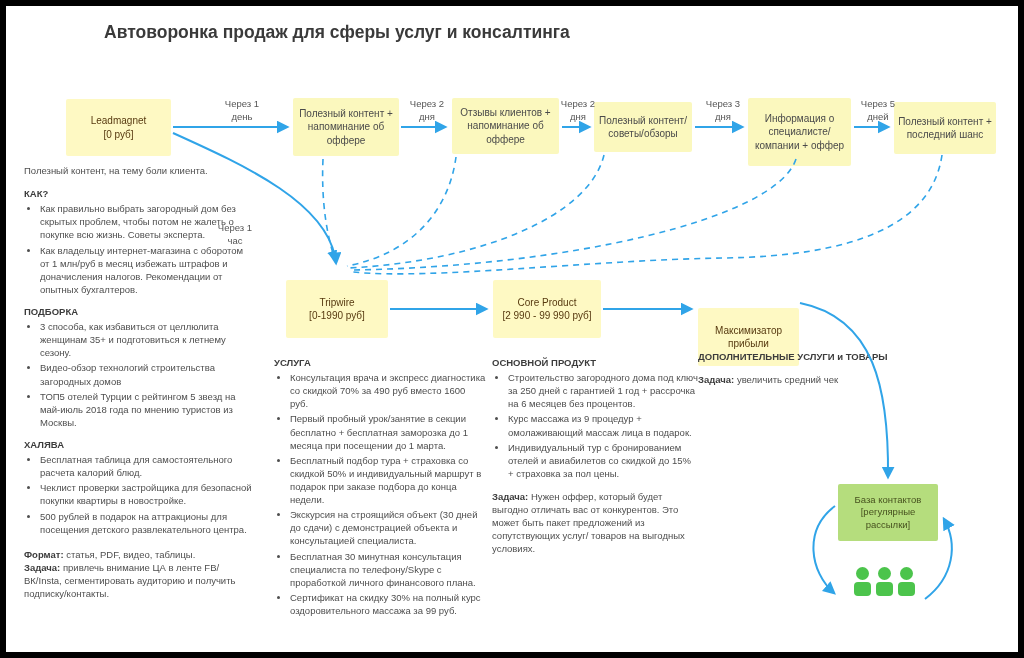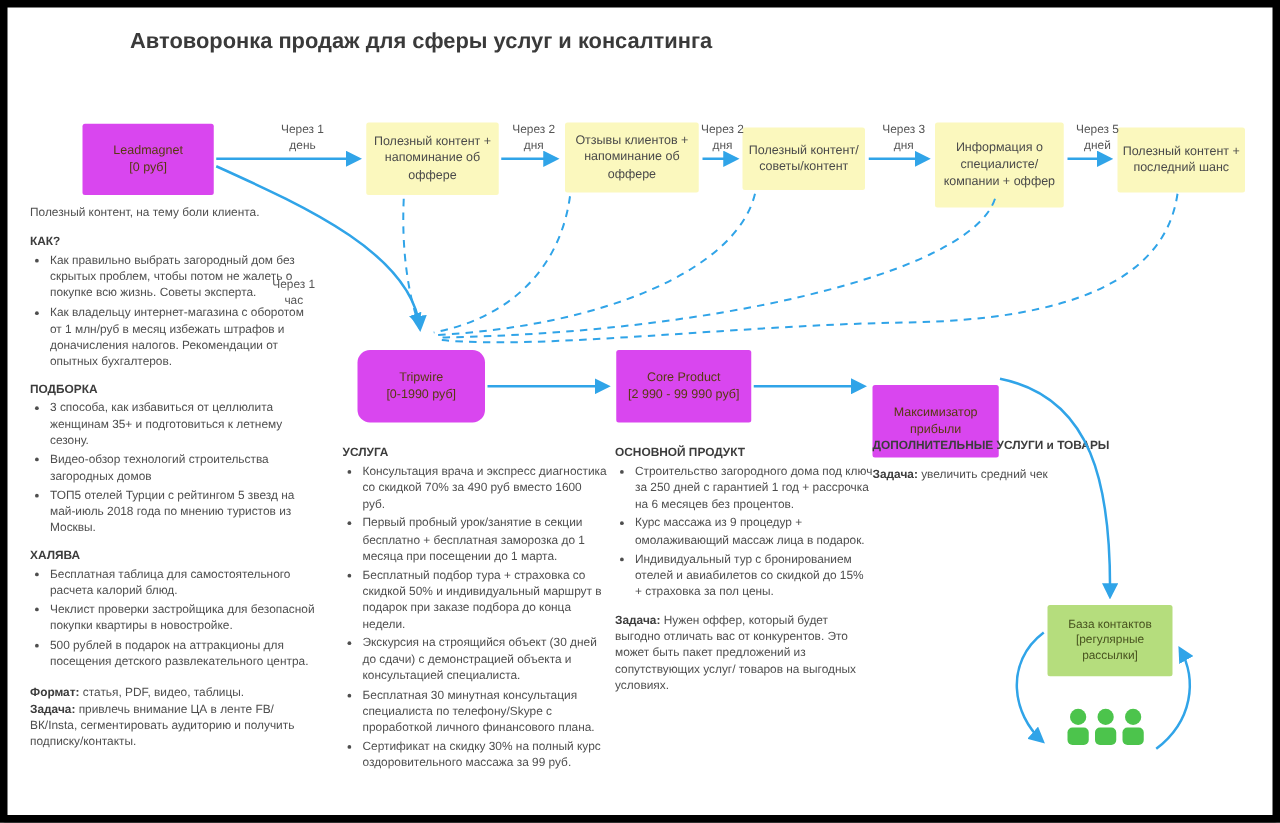--- a/index.html
+++ b/index.html
@@ -9,31 +9,31 @@
     font-family:"Liberation Sans","DejaVu Sans",sans-serif;color:#4a4a4a;
   }
   .title{
     position:absolute;left:98px;top:16px;font-size:17.5px;font-weight:700;color:#3a3a3a;
   }
   
   .node{
     position:absolute;display:flex;flex-direction:column;align-items:center;justify-content:center;
     text-align:center;font-size:10px;line-height:1.32;border-radius:2px;padding:3px 4px;box-sizing:border-box;
   }
-  .node.orange{background:#d946ef;color:#573a10;}
+  .node.orange{background:#fef9c3;color:#573a10;}
   .node.yellow{background:#FBF8BE;color:#4a4a4a;}
   .node.green{background:#B5DD7D;color:#47521f;}
   .node .nline{display:block;}
   #n-leadmagnet{left:60px;top:93px;width:105px;height:57px;}
   #n-email1{left:287px;top:92px;width:106px;height:58px;}
   #n-email2{left:446px;top:92px;width:107px;height:56px;}
   #n-email3{left:588px;top:96px;width:98px;height:50px;}
   #n-email4{left:742px;top:92px;width:103px;height:68px;}
   #n-email5{left:888px;top:96px;width:102px;height:52px;}
-  #n-tripwire{left:280px;top:274px;width:102px;height:58px;border-radius:10px;}
+  #n-tripwire{left:280px;top:274px;width:102px;height:58px;}
   #n-core{left:487px;top:274px;width:108px;height:58px;}
   #n-max{left:692px;top:274px;width:101px;height:58px;margin-top:28px;}
   #n-contacts{left:832px;top:478px;width:100px;height:57px;font-size:9.5px;}
   
   .delay{position:absolute;width:50px;text-align:center;font-size:9.5px;line-height:1.35;color:#555;}
   #d1{left:211px;top:92px;}
   #d2{left:396px;top:92px;}
   #d3{left:547px;top:92px;}
   #d4{left:692px;top:92px;}
   #d5{left:847px;top:92px;}
@@ -66,21 +66,21 @@
 <div class="canvas">
 
   <div class="title">Автоворонка продаж для сферы услуг и консалтинга</div>
 
   <div class="node orange" id="n-leadmagnet">
     <span class="nline">Leadmagnet</span>
     <span class="nline">[0 руб]</span>
   </div>
   <div class="node yellow" id="n-email1">Полезный контент + напоминание об оффере</div>
   <div class="node yellow" id="n-email2">Отзывы клиентов + напоминание об оффере</div>
-  <div class="node yellow" id="n-email3">Полезный контент/ советы/контент</div>
+  <div class="node yellow" id="n-email3">Полезный контент/ советы/обзоры</div>
   <div class="node yellow" id="n-email4">Информация о специалисте/ компании + оффер</div>
   <div class="node yellow" id="n-email5">Полезный контент + последний шанс</div>
 
   <div class="delay" id="d1">Через 1 день</div>
   <div class="delay" id="d2">Через 2 дня</div>
   <div class="delay" id="d3">Через 2 дня</div>
   <div class="delay" id="d4">Через 3 дня</div>
   <div class="delay" id="d5">Через 5 дней</div>
   <div class="delay" id="d-tripwire">Через 1 час</div>
 

